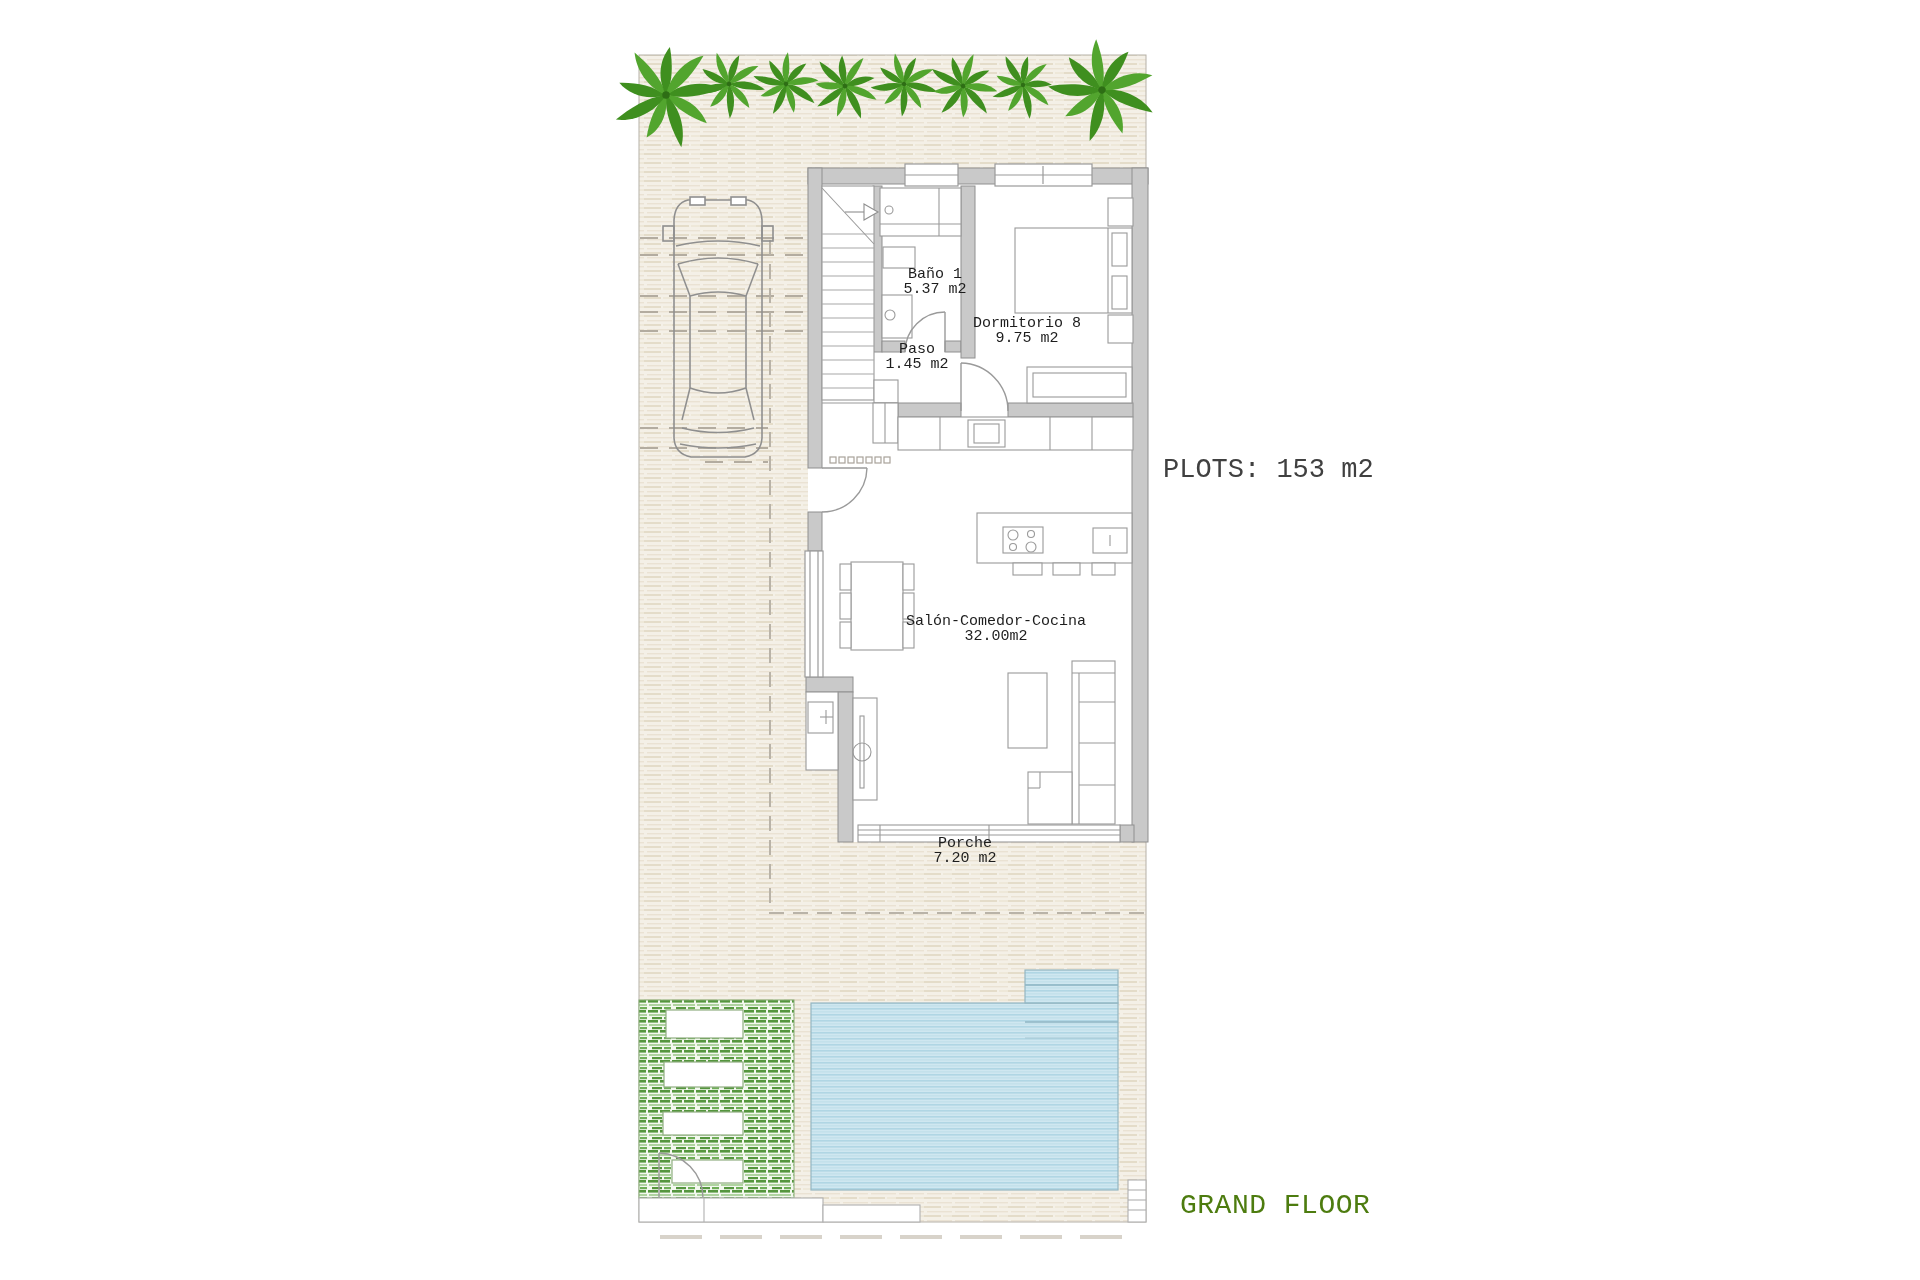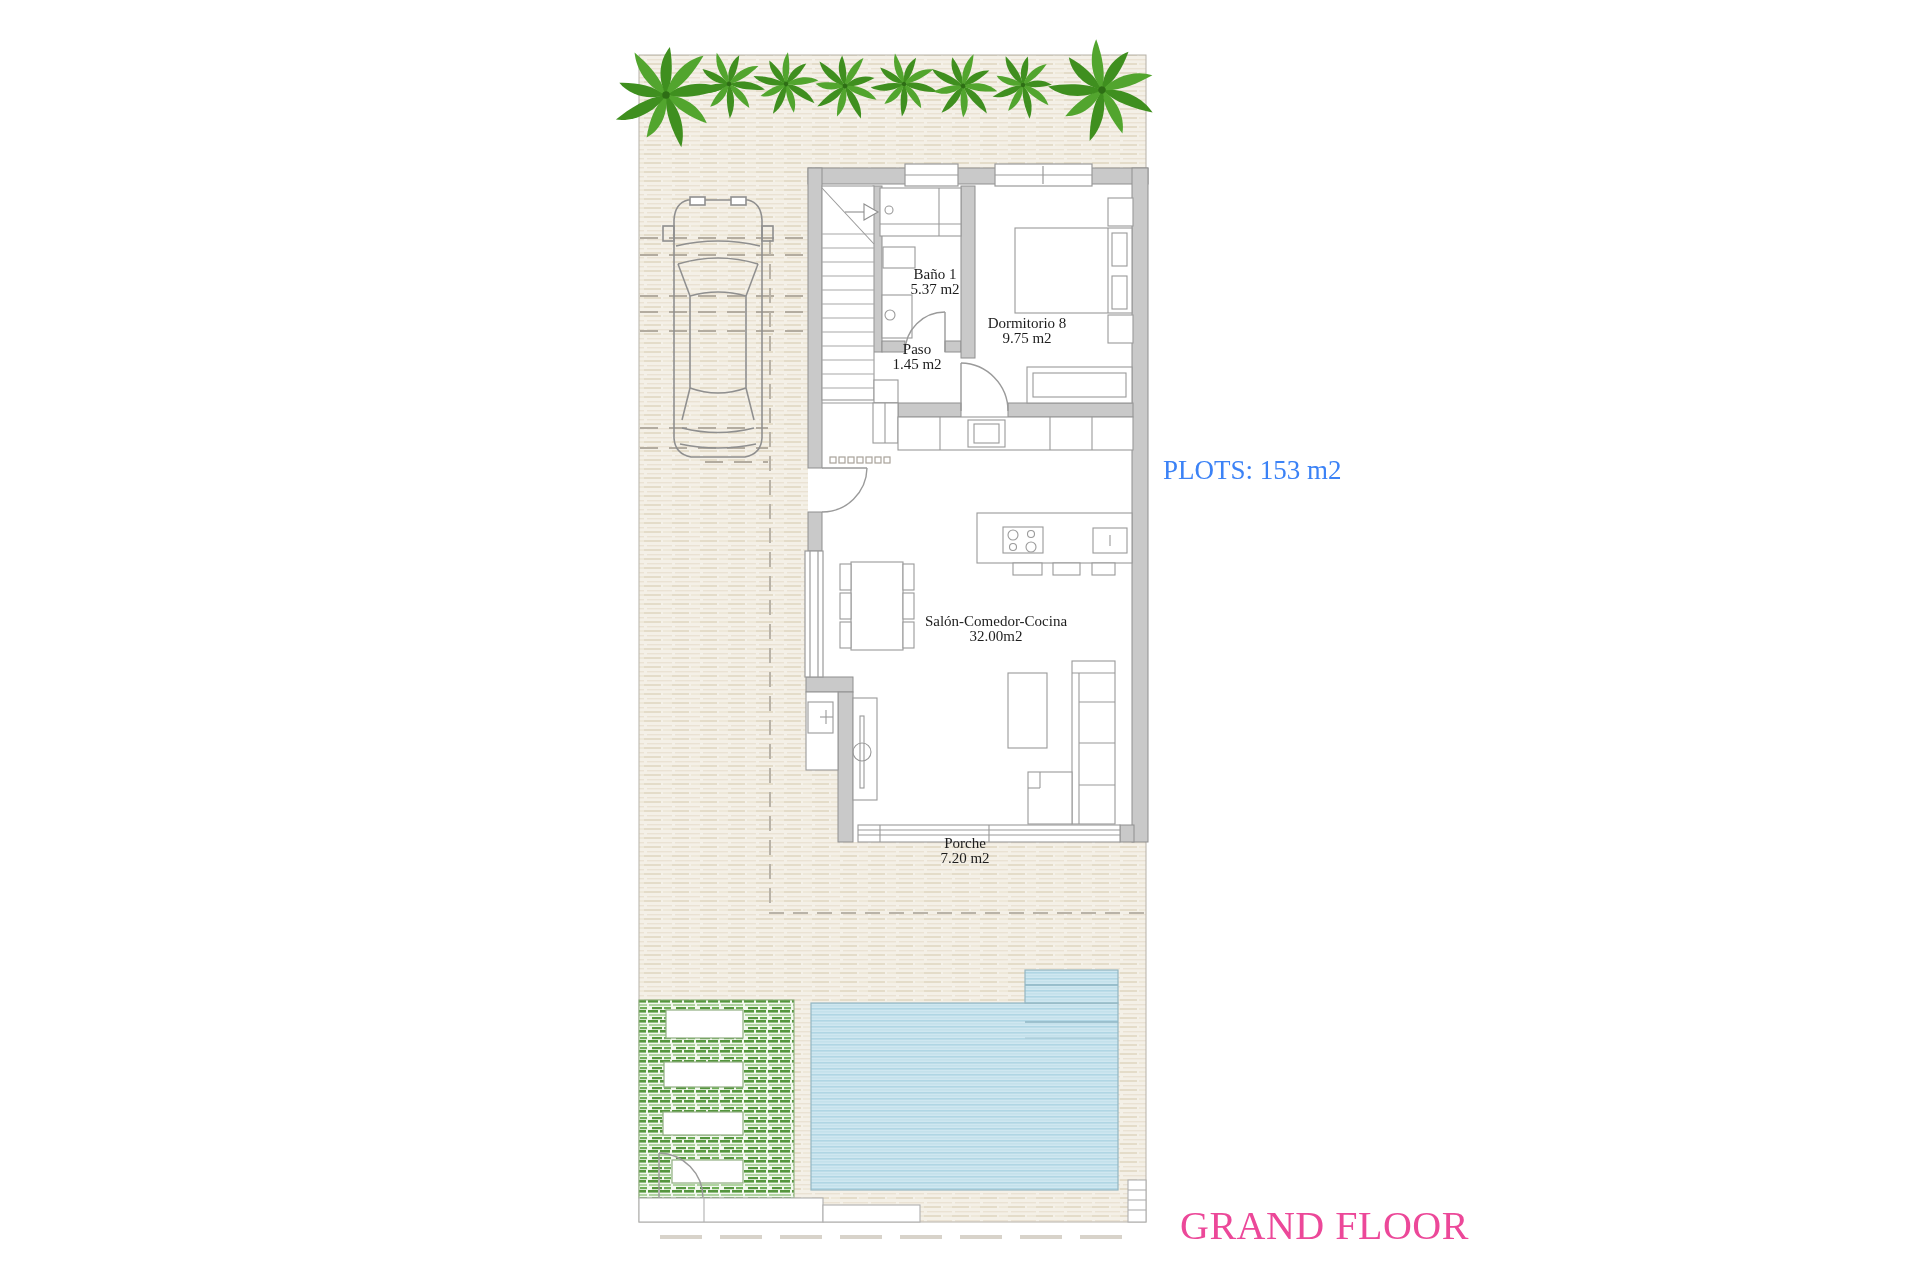--- a/index.html
+++ b/index.html
@@ -1,22 +1,22 @@
 <!DOCTYPE html>
 <html><head>
 <meta charset="utf-8">
 <style>
   html,body{margin:0;padding:0;background:#ffffff;}
   #stage{position:relative;width:1920px;height:1280px;background:#ffffff;overflow:hidden;
-         font-family:Liberation Serif, serif;}
+         font-family:Liberation Mono, monospace;}
   #plan-svg{position:absolute;left:0;top:0;}
   .room-label{position:absolute;transform:translate(-50%,-50%);text-align:center;
               font-size:15px;line-height:15px;color:#1d1d1d;white-space:nowrap;}
-  .side-text{position:absolute;font-size:27px;line-height:25px;color:#3b82f6;white-space:nowrap;}
-  .floor-title{position:absolute;font-size:40px;line-height:32px;color:#ec4899;white-space:nowrap;letter-spacing:0.5px;margin-top:20px;}
+  .side-text{position:absolute;font-size:27px;line-height:25px;color:#404040;white-space:nowrap;}
+  .floor-title{position:absolute;font-size:28px;line-height:32px;color:#4d7c0f;white-space:nowrap;letter-spacing:0.5px;}
 </style>
 </head>
 <body>
 
 <div id="stage">
 
 <svg id="plan-svg" width="1920" height="1280" viewBox="0 0 1920 1280">
   <defs>
     <pattern id="paving" width="28" height="9" patternUnits="userSpaceOnUse">
       <rect width="28" height="9" fill="#f4f0e7"></rect>

